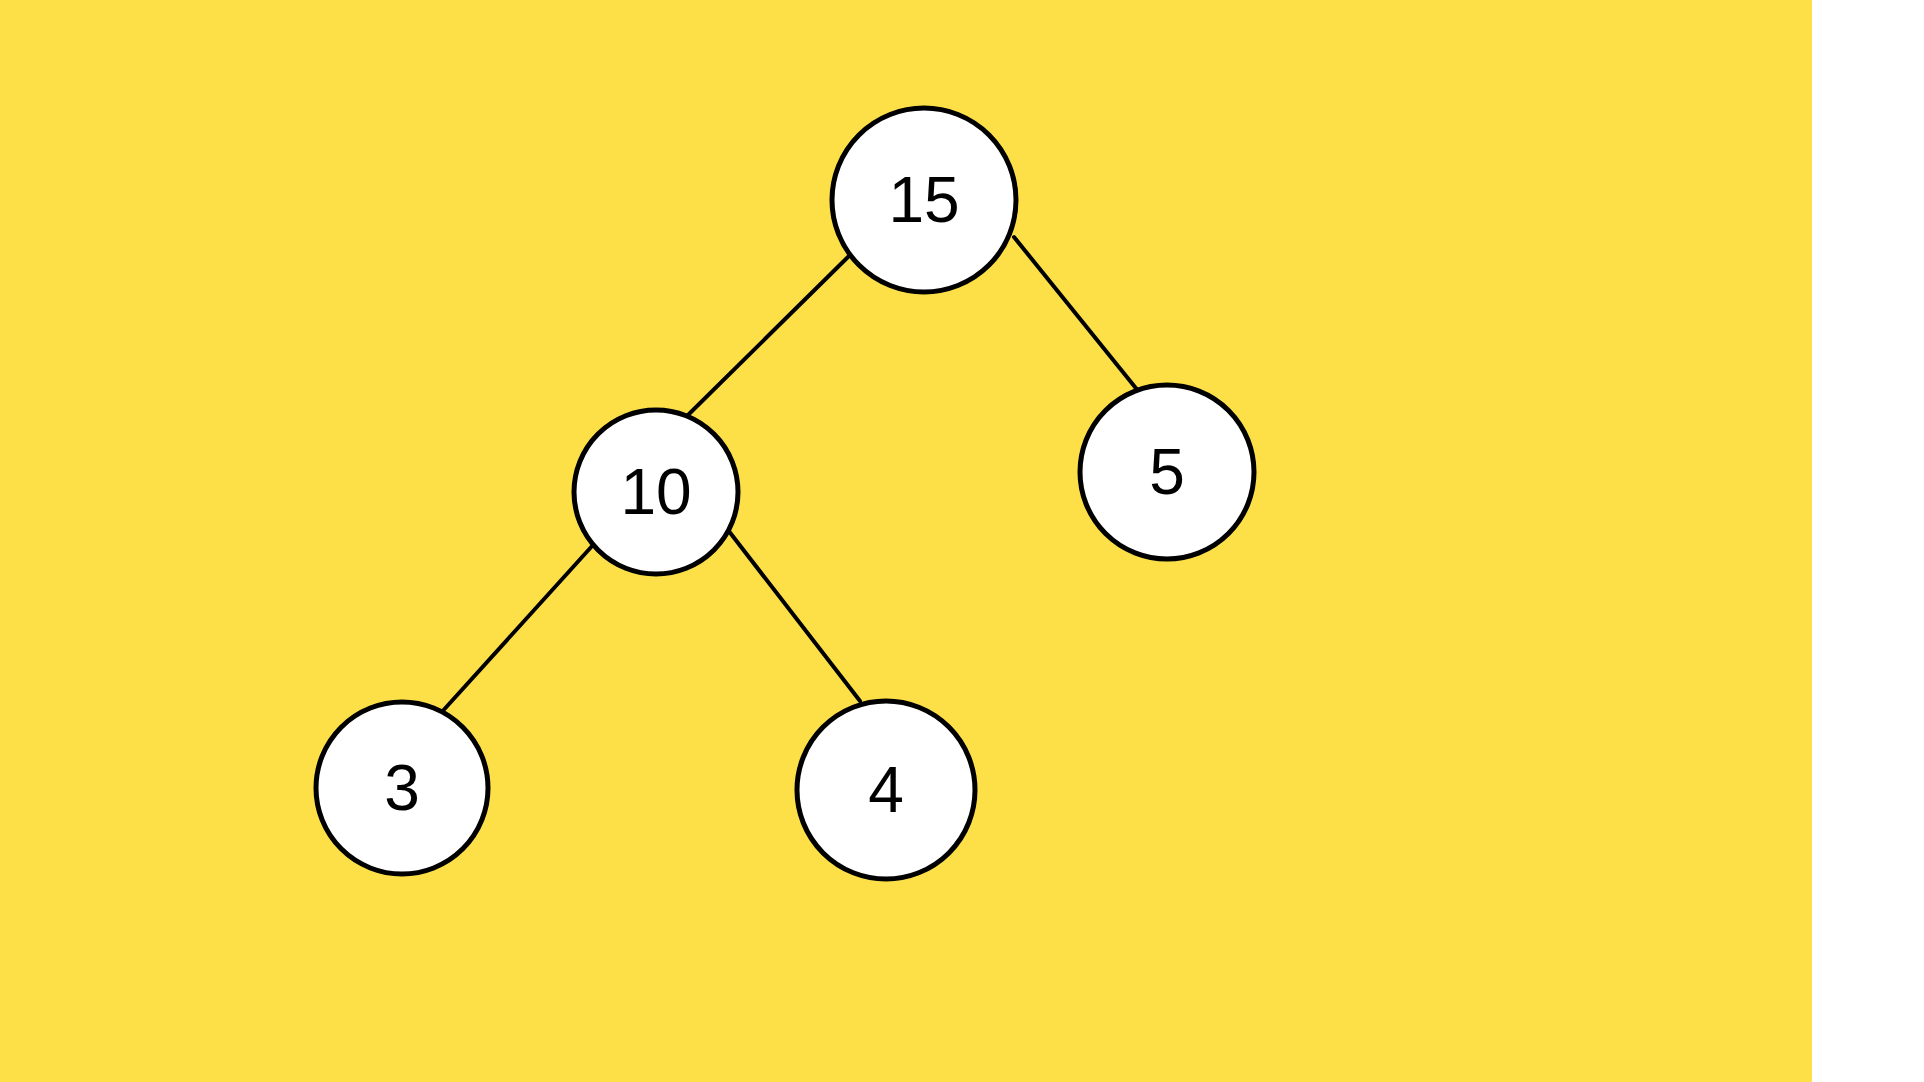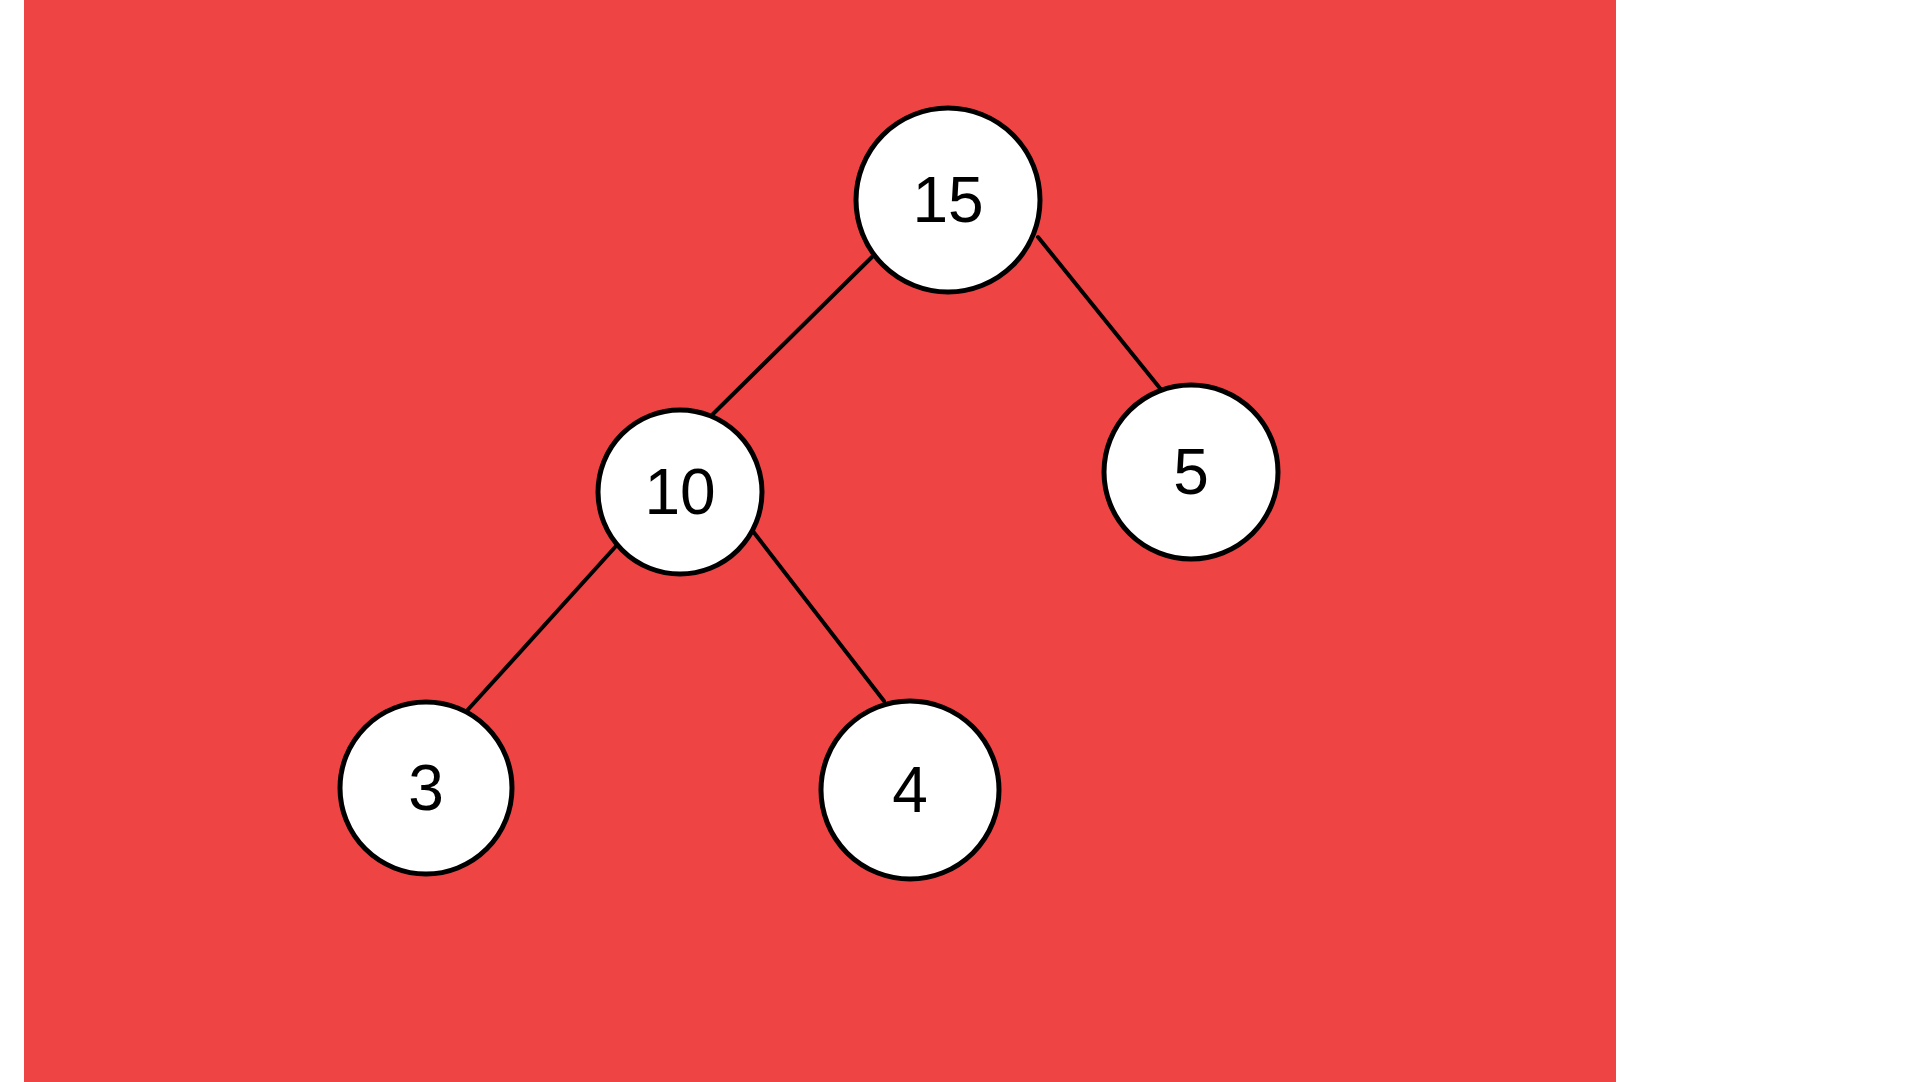--- a/index.html
+++ b/index.html
@@ -5,24 +5,23 @@
   html, body {
     margin: 0;
     padding: 0;
     background: #ffffff;
     width: 1924px;
     height: 1082px;
     overflow: hidden;
   }
   .canvas-wrap {
     position: relative;
-    width: 1592px;
+    width: 1812px;
     height: 1082px;
-    background: #ef4444;
-    margin-left: 24px;
+    background: #fde047;
   }
   svg.tree-svg {
     display: block;
     width: 1924px;
     height: 1082px;
   }
   svg.tree-svg text {
     font-family: "Liberation Sans", "DejaVu Sans", sans-serif;
     font-weight: 400;
   }

